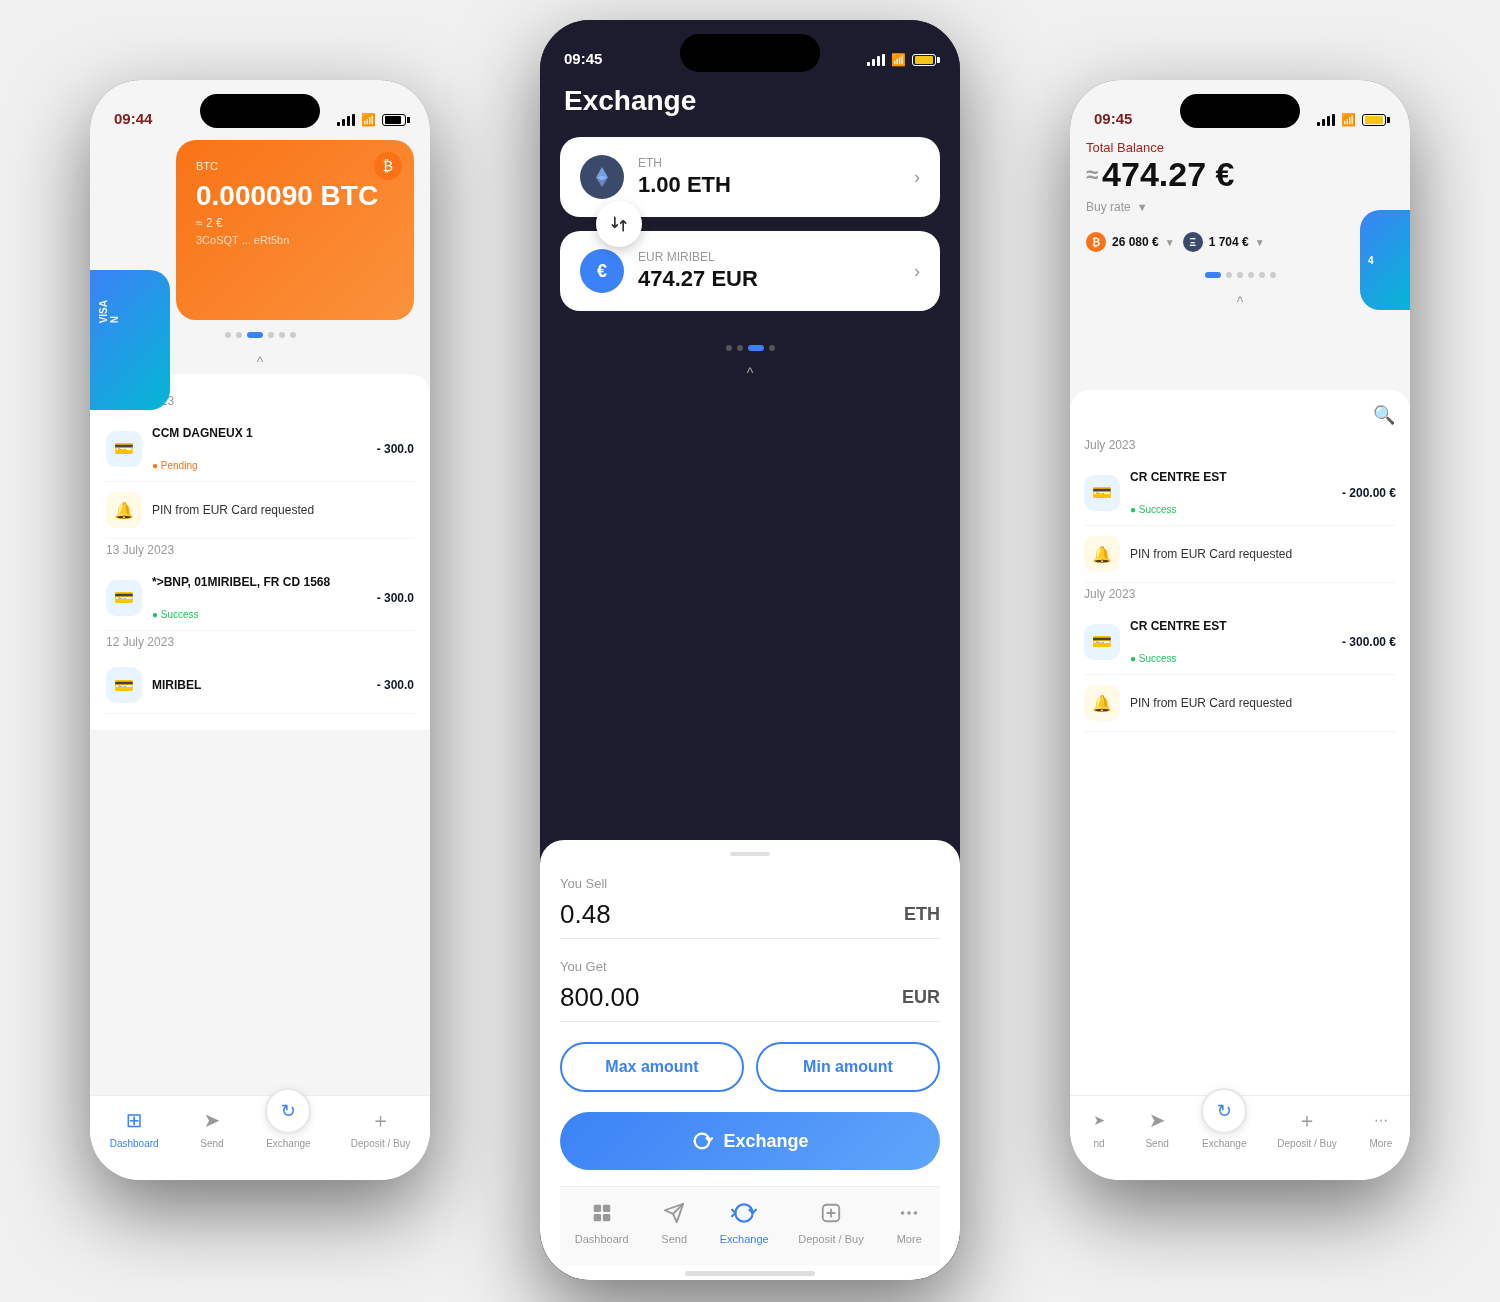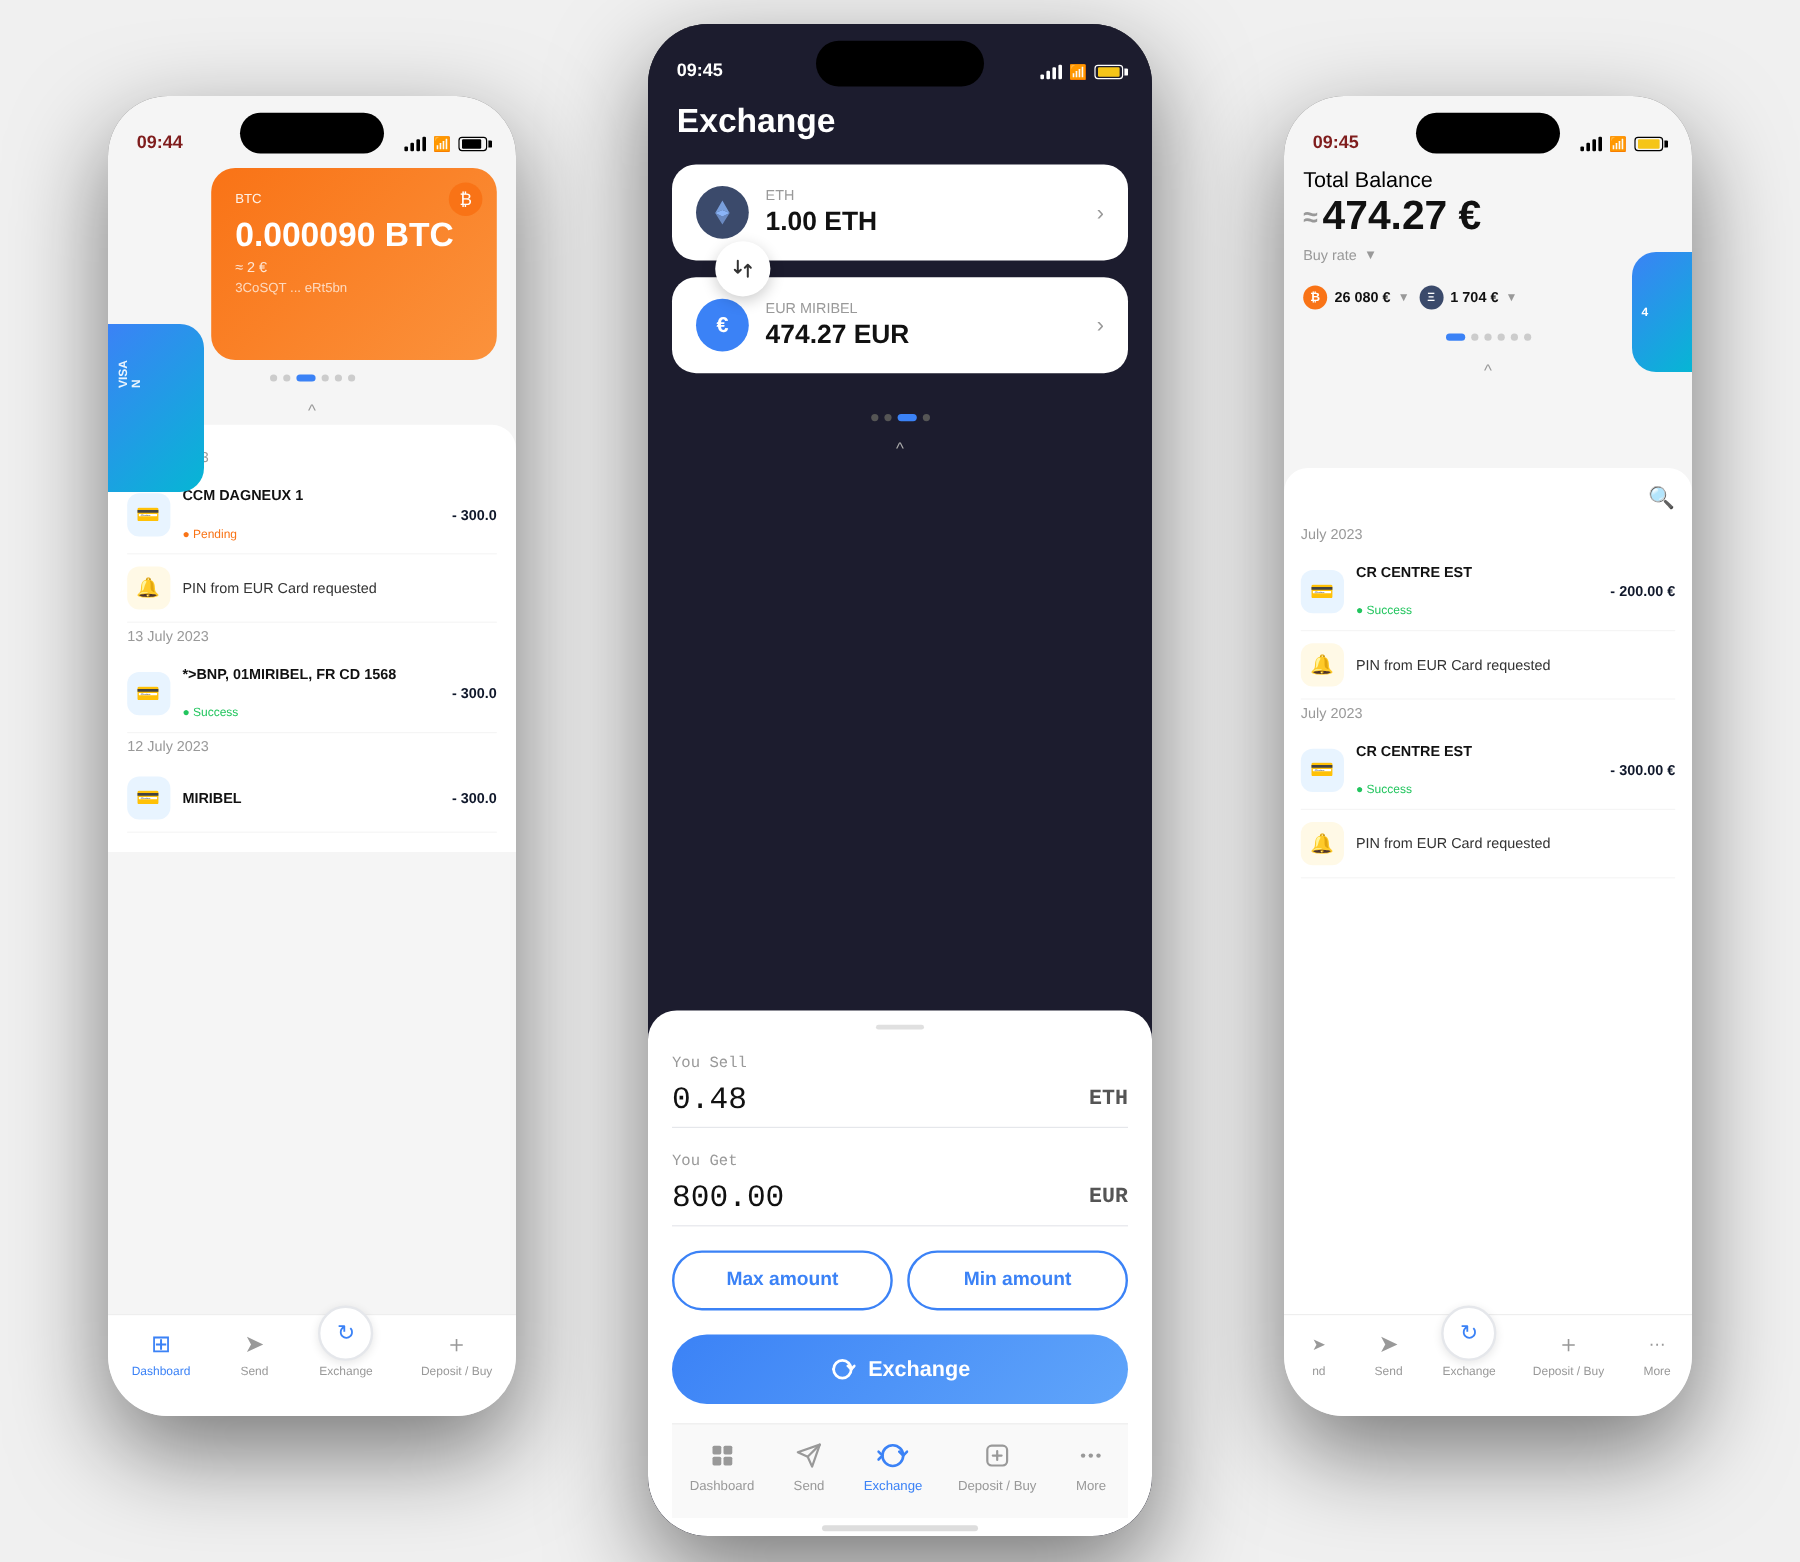--- a/index.html
+++ b/index.html
@@ -182,21 +182,21 @@
     .card-section {
       padding: 60px 16px 0;
     }
 
     .crypto-card {
       background: linear-gradient(135deg, #f97316, #fb923c);
       border-radius: 20px;
       padding: 20px;
       color: white;
       position: relative;
-      height: 160px;
+      height: 180px;
       margin-left: 70px;
     }
 
     .card-label {
       font-size: 11px;
       opacity: 0.9;
       font-weight: 500;
     }
 
     .card-amount {
@@ -516,21 +516,20 @@
     .sheet-handle {
       width: 40px;
       height: 4px;
       background: #e0e0e0;
       border-radius: 2px;
       margin: 0 auto 20px;
     }
 
     .input-group {
       margin-bottom: 20px;
-      font-family: Liberation Mono, monospace;
     }
 
     .input-label {
       font-size: 13px;
       color: #999;
       margin-bottom: 8px;
     }
 
     .input-row {
       display: flex;
@@ -628,22 +627,22 @@
     
     .right-screen {
       background: #f5f5f5;
     }
 
     .right-header {
       padding: 60px 16px 10px;
     }
 
     .total-balance-label {
-      font-size: 18px;
-      color: #000000;
+      font-size: 13px;
+      color: #b91c1c;
     }
 
     .total-balance-amount {
       font-size: 34px;
       font-weight: 700;
       color: #111;
       display: flex;
       align-items: center;
     }
 

